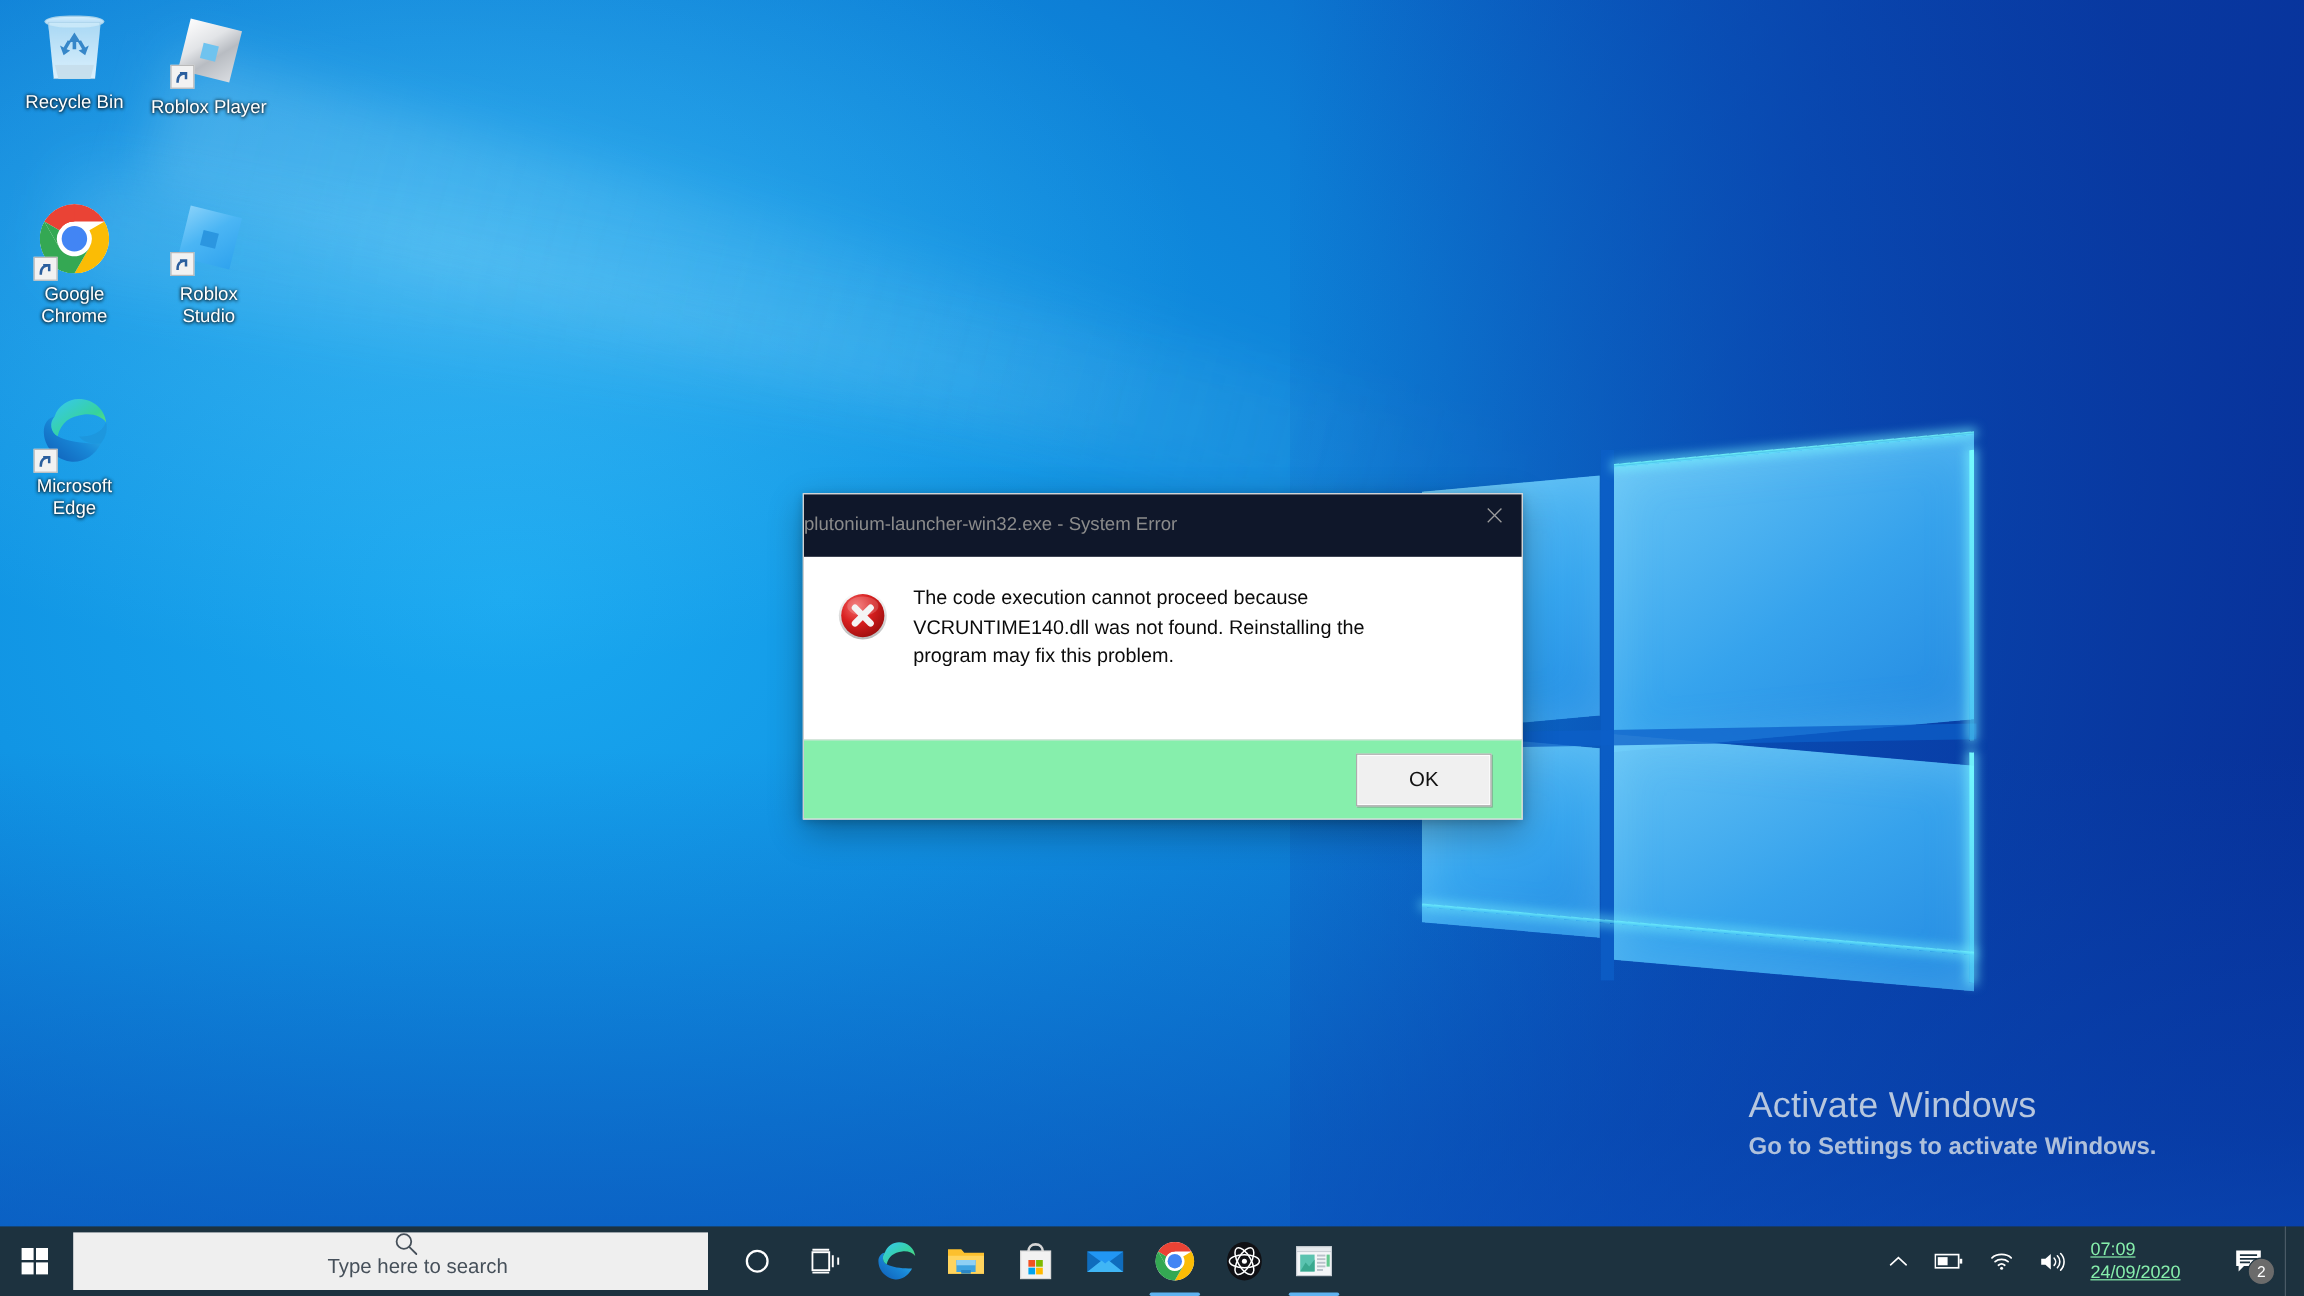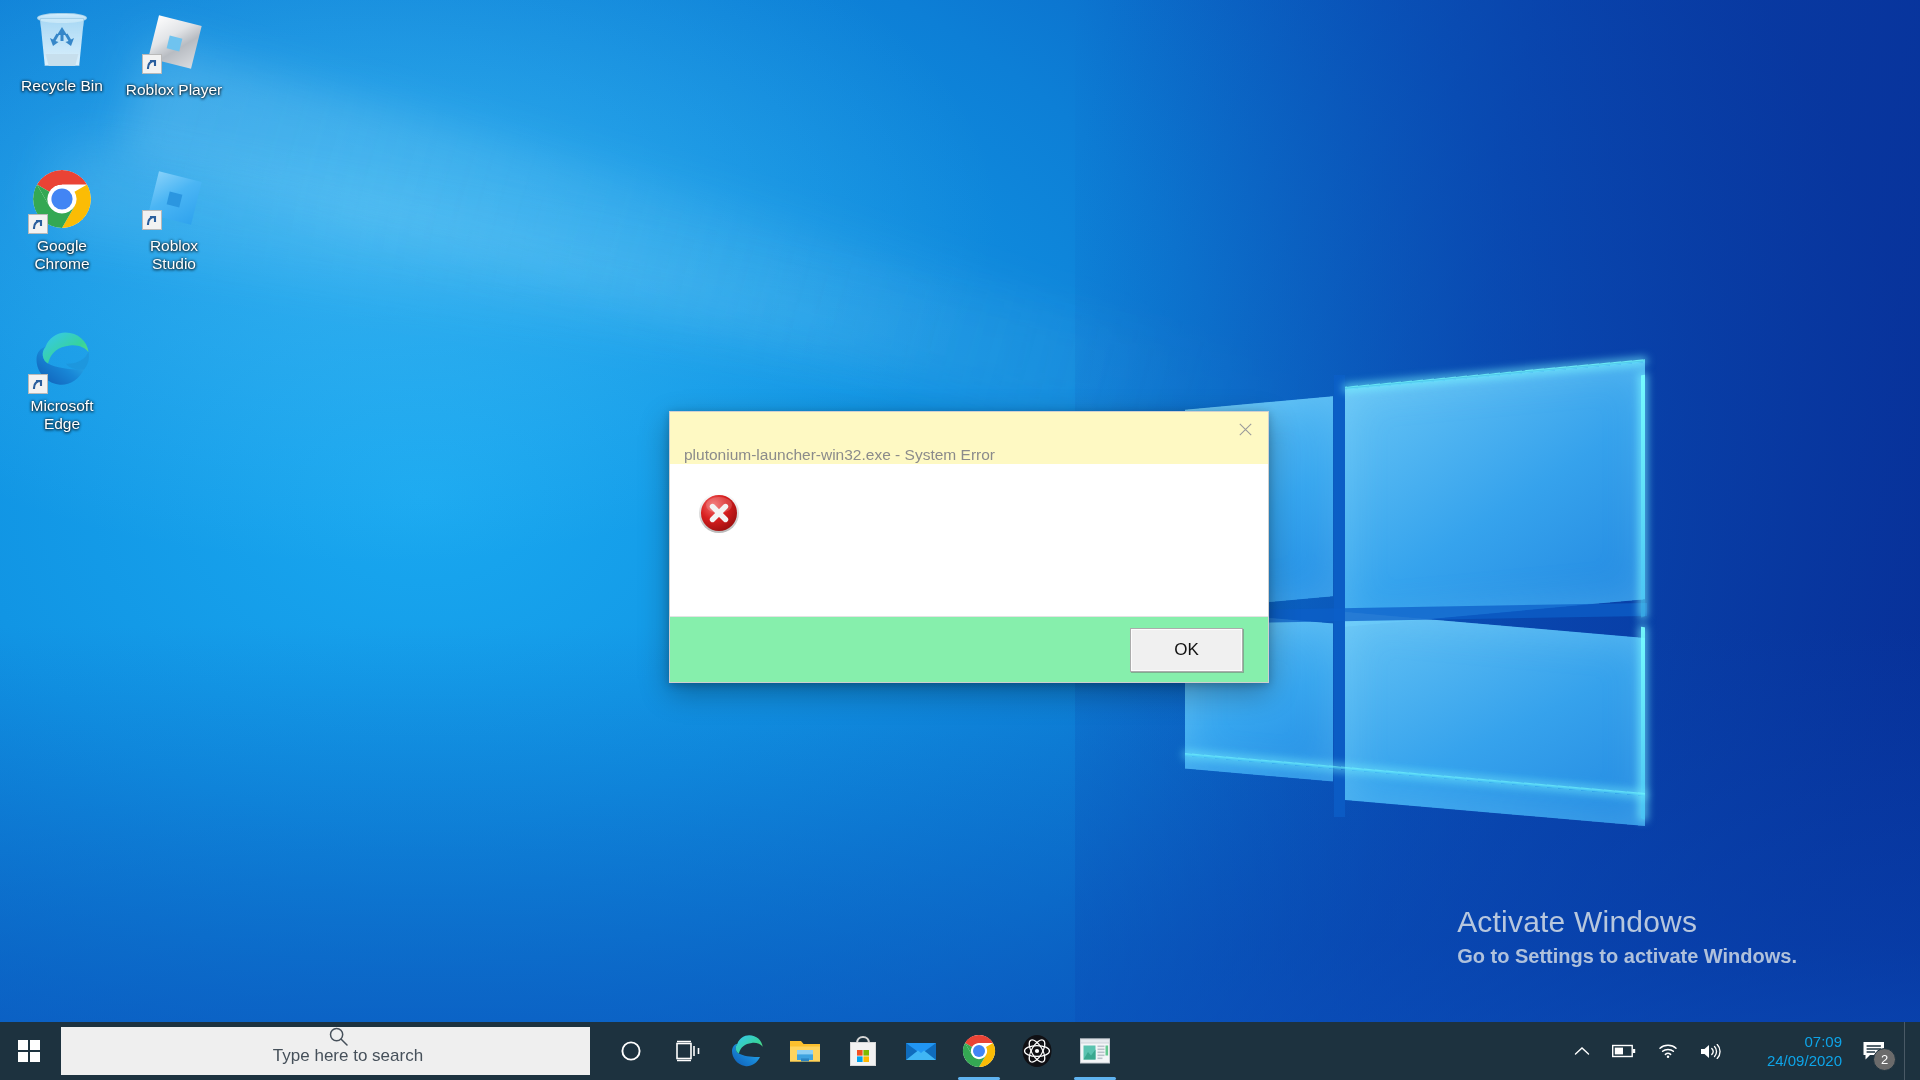--- a/index.html
+++ b/index.html
@@ -131,22 +131,22 @@
   #activate-watermark .aw-sub   { font-size:20px; font-weight:700; color:#d4dde6; opacity:.82; margin-top:6px; }
 
   
   #error-dialog {
     position:absolute; left:669px; top:411px; width:600px; height:272px;
     background:#fff;
     box-shadow: 0 10px 28px rgba(0,0,0,.30), 0 2px 8px rgba(0,0,0,.22);
     border:1px solid #cfcfcf;
   }
   #dialog-titlebar {
-    height:52px; position:relative; display:flex; align-items:flex-end;
-    padding-left:14px; background:#fef9c3;
+    height:52px; position:relative; display:flex; align-items:center;
+    background:#0f172a;
   }
   #dialog-title {
     font-size:15.5px; color:#8b8b8b; font-weight:400; white-space:nowrap;
   }
   #dialog-close {
     position:absolute; right:0; top:0; width:46px; height:34px;
     display:flex; align-items:center; justify-content:center;
     cursor:default; background:transparent;
   }
   #dialog-close svg { width:13px; height:13px; }
@@ -199,22 +199,22 @@
   .tb-app .ico { width:34px; height:34px; position:relative; }
   .tb-app.active::after {
     content:""; position:absolute; left:8px; right:8px; bottom:0; height:3px;
     background:#5fb3f0; border-radius:2px;
   }
 
   #tray { margin-left:auto; display:flex; align-items:center; height:58px; padding-right:6px; }
   .tray-btn { padding:0 11px; height:58px; display:flex; align-items:center; cursor:default; }
   .tray-btn svg { display:block; }
   #clock {
-    text-align:right; color:#0ea5e9; font-size:15px; line-height:19px;
-    padding:0 14px 0 10px; cursor:default; min-width:124px;
+    text-align:left; color:#86efac; font-size:15px; line-height:19px;
+    padding:0 14px 0 10px; cursor:default; min-width:124px;text-decoration:underline;
   }
   #notif-btn { position:relative; padding:0 16px 0 6px; height:58px; display:flex; align-items:center; cursor:default;}
   #notif-badge {
     position:absolute; right:8px; bottom:9px; width:23px; height:23px; border-radius:50%;
     background:#6b6b6b; color:#fff; font-size:13px; display:flex; align-items:center; justify-content:center;
     border:1.5px solid #1d323f;
   }
   #show-desktop { width:10px; height:58px; border-left:1px solid #4a5a66; cursor:default; }
 </style>
 </head>
@@ -380,20 +380,21 @@
         </defs>
         <circle cx="21" cy="21" r="20" fill="url(#errring)"></circle>
         <circle cx="21" cy="21" r="18" fill="url(#errg)"></circle>
         <ellipse cx="21" cy="13" rx="13" ry="8" fill="#fff" opacity="0.17"></ellipse>
         <g stroke="#f4f4f4" stroke-width="5.4" stroke-linecap="round">
           <path d="M14.5 14.5 L27.5 27.5"></path>
           <path d="M27.5 14.5 L14.5 27.5"></path>
         </g>
       </svg>
     </div>
+    <div id="error-text">The code execution cannot proceed because VCRUNTIME140.dll was not found. Reinstalling the program may fix this problem.</div>
   </div>
 
   <div id="dialog-footer">
     <button id="ok-button">OK</button>
   </div>
 </div>
 
 <div id="taskbar">
 
   <div id="start-button">

